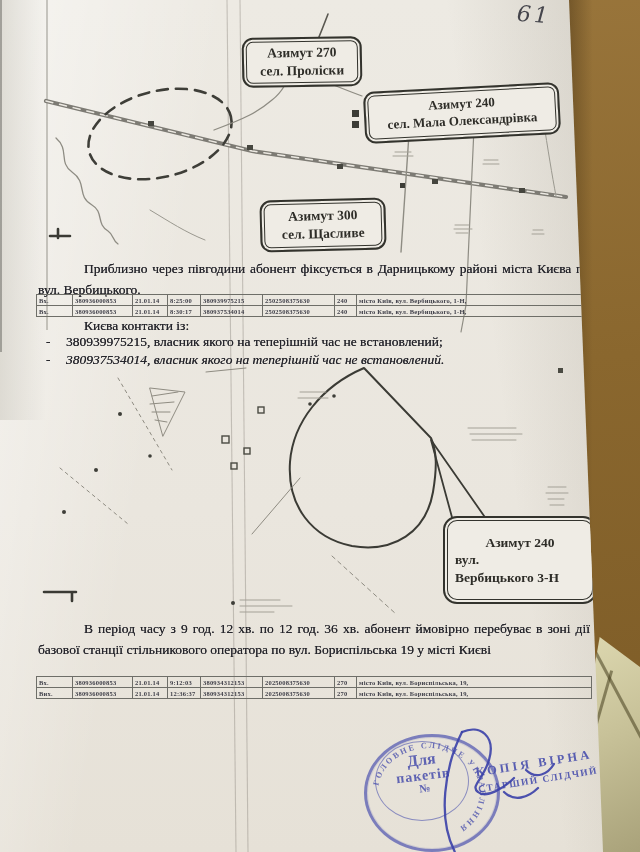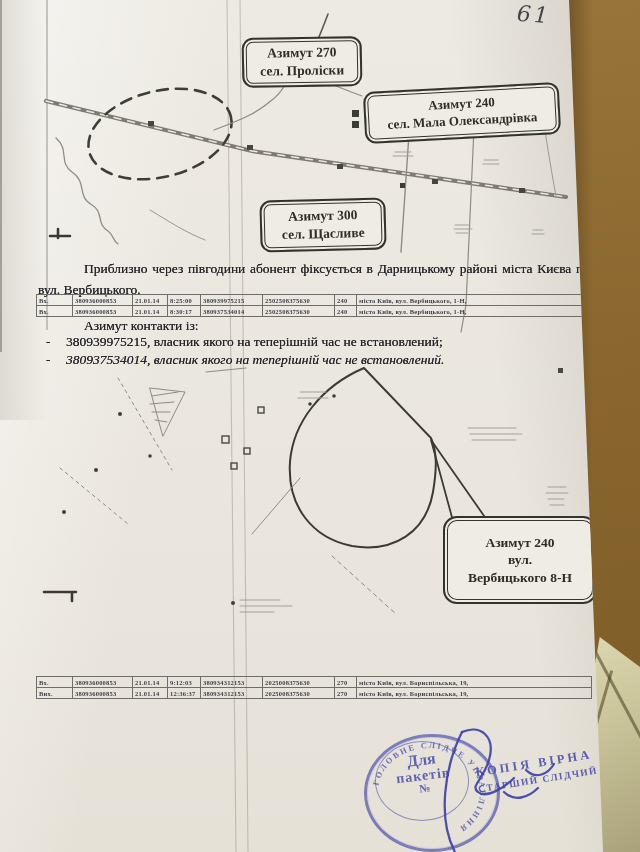--- a/index.html
+++ b/index.html
@@ -43,21 +43,21 @@
     box-shadow:inset 0 0 0 2px #efece5,inset 0 0 0 3px #33332d;
     color:#2e2d28;font-weight:bold;text-align:center;
     display:flex;flex-direction:column;justify-content:center;line-height:1.3;
   }
   .co1{left:242px;top:37px;width:116px;height:46px;font-size:13.5px;transform:rotate(-1deg);}
   .co2{left:364px;top:87px;width:192px;height:48px;font-size:13px;transform:rotate(-3deg);}
   .co3{left:260px;top:199px;width:122px;height:48px;font-size:13.5px;transform:rotate(-1.5deg);}
   .co4{left:443px;top:516px;width:154px;height:88px;font-size:13.5px;border-radius:14px;
        justify-content:center;text-align:left;padding:4px 10px;box-sizing:border-box;}
   .co4 .c{text-align:center;display:block;}
-  .co4 span{display:block;text-align:center;}
+  .co4 span{display:block;}
 
   .para{
     position:absolute;left:38px;width:552px;
     font-size:13.5px;color:#26262c;text-align:justify;line-height:1.58;
     text-shadow:0 0 .45px #33333a;
   }
   .indent{text-indent:46px;}
   .contacts-intro{position:absolute;left:84px;top:318px;font-size:13.5px;color:#26262c;text-shadow:0 0 .45px #33333a;}
   .bullet-row{position:absolute;left:46px;width:540px;font-size:13.5px;color:#26262c;text-shadow:0 0 .4px #33333a;}
   .bullet-row .dash{display:inline-block;width:20px;}
@@ -234,34 +234,35 @@
       <td>21.01.14</td>
       <td>8:30:17</td>
       <td>380937534014</td>
       <td>2502508375630</td>
       <td>240</td>
       <td>місто Київ, вул. Вербицького, 1-Н,</td>
     </tr>
   </tbody>
     </table>
 
-  <div class="contacts-intro">Азимут контакти із:</div>
+  <div class="contacts-intro">Києва контакти із:</div>
   <div class="bullet-row" style="top:334px;">
     <span class="dash">-</span><span>380939975215, власник якого на теперішній час не встановлений;</span>
   </div>
   <div class="bullet-row" style="top:352px;font-style:italic;">
     <span class="dash">-</span><span>380937534014, власник якого на теперішній час не встановлений.</span>
   </div>
 
   <div class="co co4">
     <span class="c">Азимут 240</span>
     <span>вул.</span>
-    <span>Вербицького 8-Н</span>
-  </div>
-
+    <span>Вербицького 3-Н</span>
+  </div>
+
+  <div class="para indent" style="top:618px;">В період часу з 9 год. 12 хв. по 12 год. 36 хв. абонент ймовірно перебуває в зоні дії базової станції стільникового оператора по вул. Бориспільська 19 у місті Києві</div>
 
   <table class="log t2">
     <colgroup>
         <col class="cw0">
         <col class="cw1">
         <col class="cw2">
         <col class="cw3">
         <col class="cw4">
         <col class="cw5">
         <col class="cw6">

